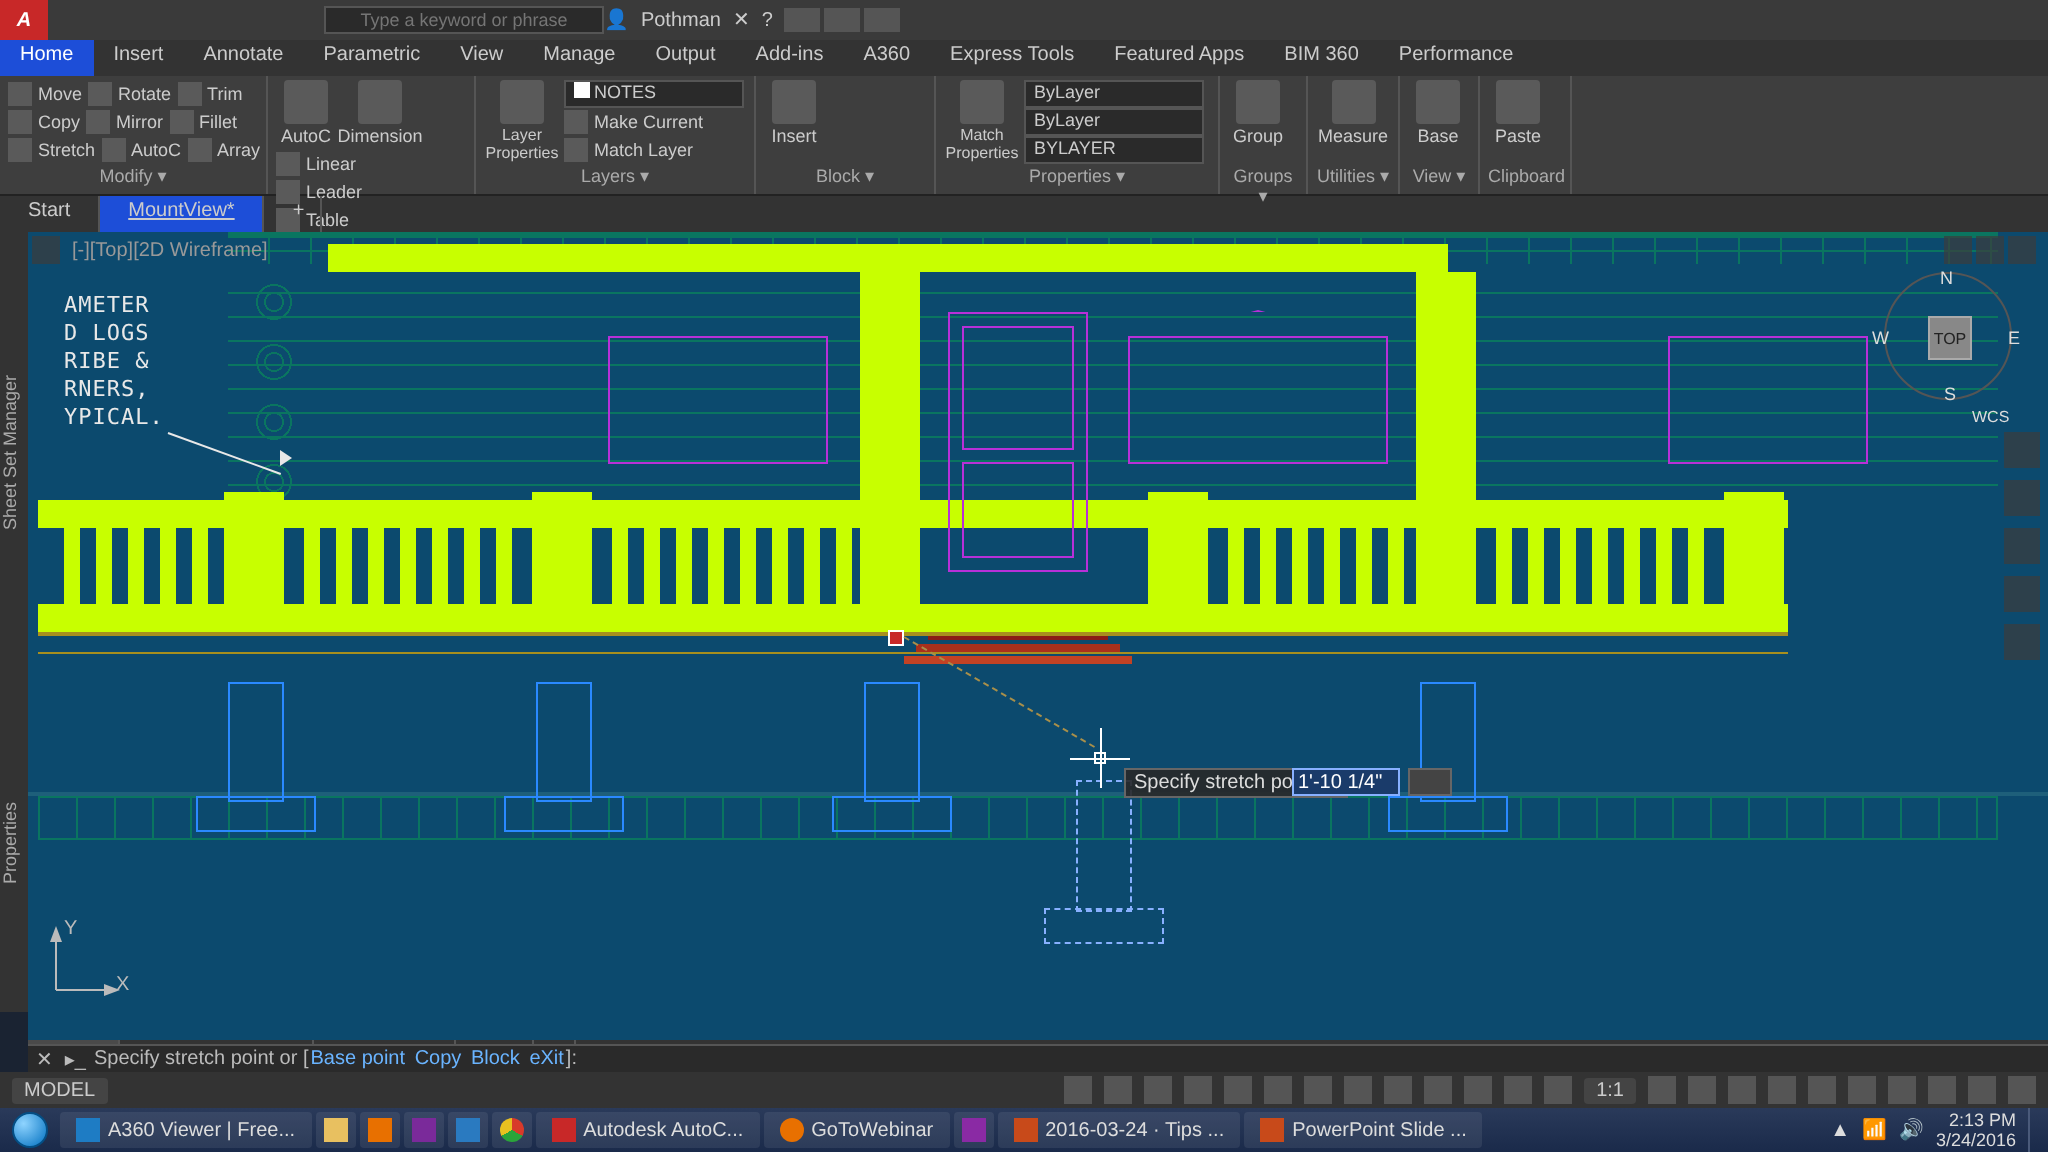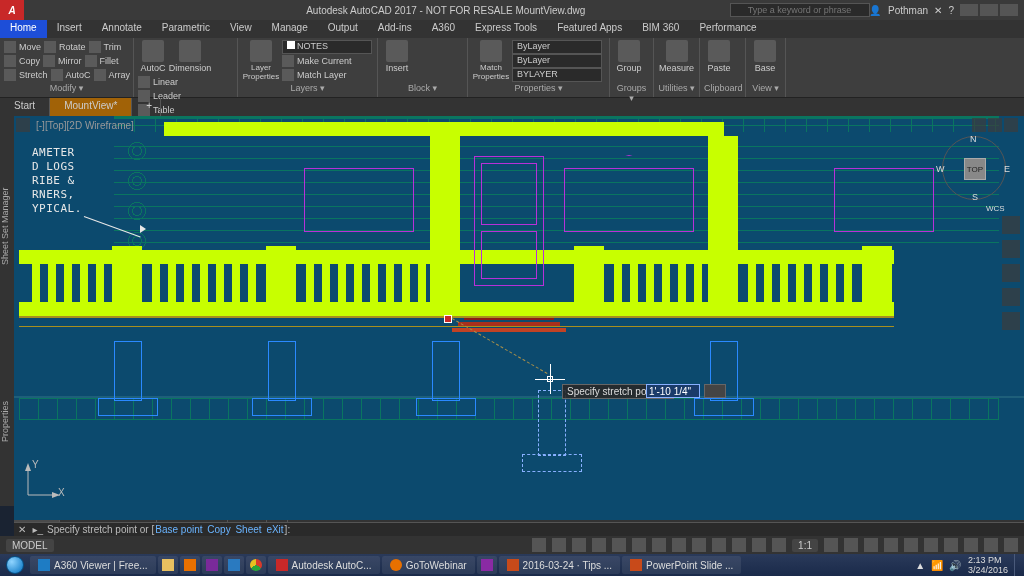--- a/index.html
+++ b/index.html
@@ -29,21 +29,21 @@
 .big-btn { width: 30px; display: flex; flex-direction: column; align-items: center; gap: 1px; }
 .big-ico { width: 22px; height: 22px; background: #5a5a5a; border-radius: 2px; }
 .small-row { display: flex; gap: 3px; align-items: center; height: 14px; }
 .small-ico { width: 12px; height: 12px; background: #5a5a5a; }
 .col3 { display: flex; flex-direction: column; gap: 0; }
 .drop { width: 90px; height: 14px; background: #2a2a2a; border: 1px solid #555; font-size: 9px; padding-left: 4px; color:#ccc; }
 
 
 .doc-tabs { height: 18px; background: #333; display: flex; font-size: 10px; color: #ccc; }
 .dtab { padding: 2px 14px; border-right: 1px solid #555; }
-.dtab.active { background: #a16207; }
+.dtab.active { background: #1d4ed8; text-decoration: underline; }
 
 
 .viewport { position: absolute; top: 116px; left: 14px; right: 0; bottom: 40px; background: #0c4a6e; overflow: hidden; }
 .view-header { position: absolute; top: 2px; left: 2px; height: 14px; display: flex; gap: 2px; align-items: center; z-index: 5; }
 .vh-btn { width: 14px; height: 14px; background: rgba(60,60,60,.7); }
 .vh-label { color: #999; font-size: 10px; padding-left: 4px; }
 .view-ctrl { position: absolute; top: 2px; right: 6px; display: flex; gap: 2px; z-index: 5; }
 
 
 .viewcube { position: absolute; top: 20px; right: 18px; width: 64px; height: 64px; z-index: 5; }
@@ -108,37 +108,36 @@
 .status-ico { width: 14px; height: 14px; background: #555; }
 .status-left { margin-right: auto; }
 
 
 .taskbar { position: absolute; left: 0; right: 0; bottom: 0; height: 22px; background: linear-gradient(#2a3a5a,#1a2a4a); display: flex; align-items: center; font-size: 10px; color: #ddd; }
 .start-orb { width: 30px; height: 22px; display: flex; align-items: center; justify-content: center; }
 .orb-circle { width: 18px; height: 18px; border-radius: 50%; background: radial-gradient(circle at 30% 30%, #8fd4ff, #0170c0); border: 1px solid #044e84; }
 .task-btn { height: 18px; padding: 0 8px; background: rgba(255,255,255,.08); margin-right: 2px; display: flex; align-items: center; gap: 4px; border-radius: 2px; }
 .task-ico { width: 12px; height: 12px; background: #ddd; }
 .tray { margin-left: auto; display: flex; gap: 6px; padding-right: 4px; align-items: center; }
-.clock { line-height: 10px; font-size: 9px; }
+.clock { text-align: right; line-height: 10px; font-size: 9px; }
 </style>
 </head>
 <body>
 
 <div class="titlebar">
   <div class="app-logo">A</div>
   <div class="qat">
     <div class="qat-btn"></div>
     <div class="qat-btn"></div>
     <div class="qat-btn"></div>
     <div class="qat-btn"></div>
     <div class="qat-btn"></div>
     <div class="qat-btn"></div>
     <div class="qat-btn"></div>
   </div>
-  <div class="title-center">Autodesk AutoCAD 2017 - NOT FOR RESALE   MountView.dwg</div>
   <input class="search-box" placeholder="Type a keyword or phrase" style="">
   <div class="title-right">
     <span>👤</span>
     <span>Pothman</span>
     <span>✕</span>
     <span>?</span>
     <div class="win-controls">
       <div class="win-btn"></div>
       <div class="win-btn"></div>
       <div class="win-btn"></div>
@@ -283,37 +282,37 @@
   </div>
   <div class="panel" style="width:46px">
     <div class="panel-body">
         <div class="big-btn" style="width:38px">
           <div class="big-ico"></div>
           <span>Measure</span>
         </div>
       </div>
     <div class="panel-label">Utilities ▾</div>
   </div>
+  <div class="panel" style="width:40px">
+    <div class="panel-body">
+        <div class="big-btn">
+          <div class="big-ico"></div>
+          <span>Base</span>
+        </div>
+      </div>
+    <div class="panel-label">View ▾</div>
+  </div>
   <div class="panel" style="width:46px">
     <div class="panel-body">
         <div class="big-btn">
           <div class="big-ico"></div>
           <span>Paste</span>
         </div>
       </div>
     <div class="panel-label">Clipboard</div>
-  </div>
-  <div class="panel" style="width:40px">
-    <div class="panel-body">
-        <div class="big-btn">
-          <div class="big-ico"></div>
-          <span>Base</span>
-        </div>
-      </div>
-    <div class="panel-label">View ▾</div>
   </div>
 </div>
 
 <div class="doc-tabs">
   <div class="dtab">Start</div>
   <div class="dtab active">MountView*</div>
   <div class="dtab" style="width:20px;text-align:center">+</div>
 </div>
 
 <div class="left-palette" style="left:0; height:220px">Sheet Set Manager</div>
@@ -472,21 +471,21 @@
     <span style="position:absolute;top:26px;left:36px">X</span>
   </div>
 </div>
 
 <div class="cmdline">
   <span style="padding-right:6px">✕</span>
   <span class="chev">▸_</span>
   <span>Specify stretch point or [</span>
   <span class="link">Base point</span>&nbsp;
   <span class="link">Copy</span>&nbsp;
-  <span class="link">Sheet</span>&nbsp;
+  <span class="link">Block</span>&nbsp;
   <span class="link">eXit</span>
   <span>]:</span>
 </div>
 
 <div class="layout-tabs" style="bottom:40px">
   <div class="ltab active">Model</div>
   <div class="ltab">Share Design View</div>
   <div class="ltab">2D Graphics</div>
   <div class="ltab">A6...</div>
   <div class="ltab ltab-plus">+</div>

